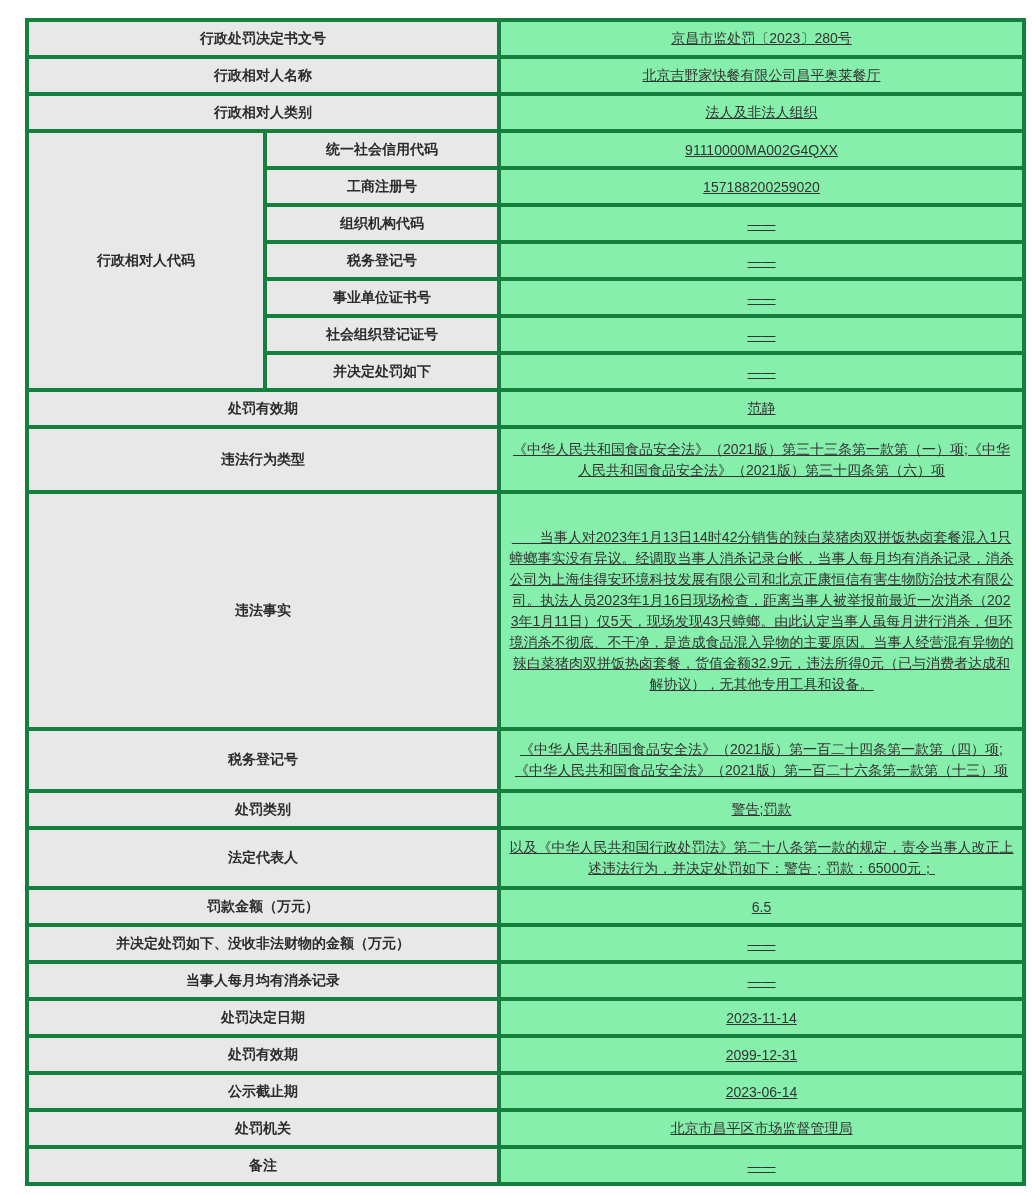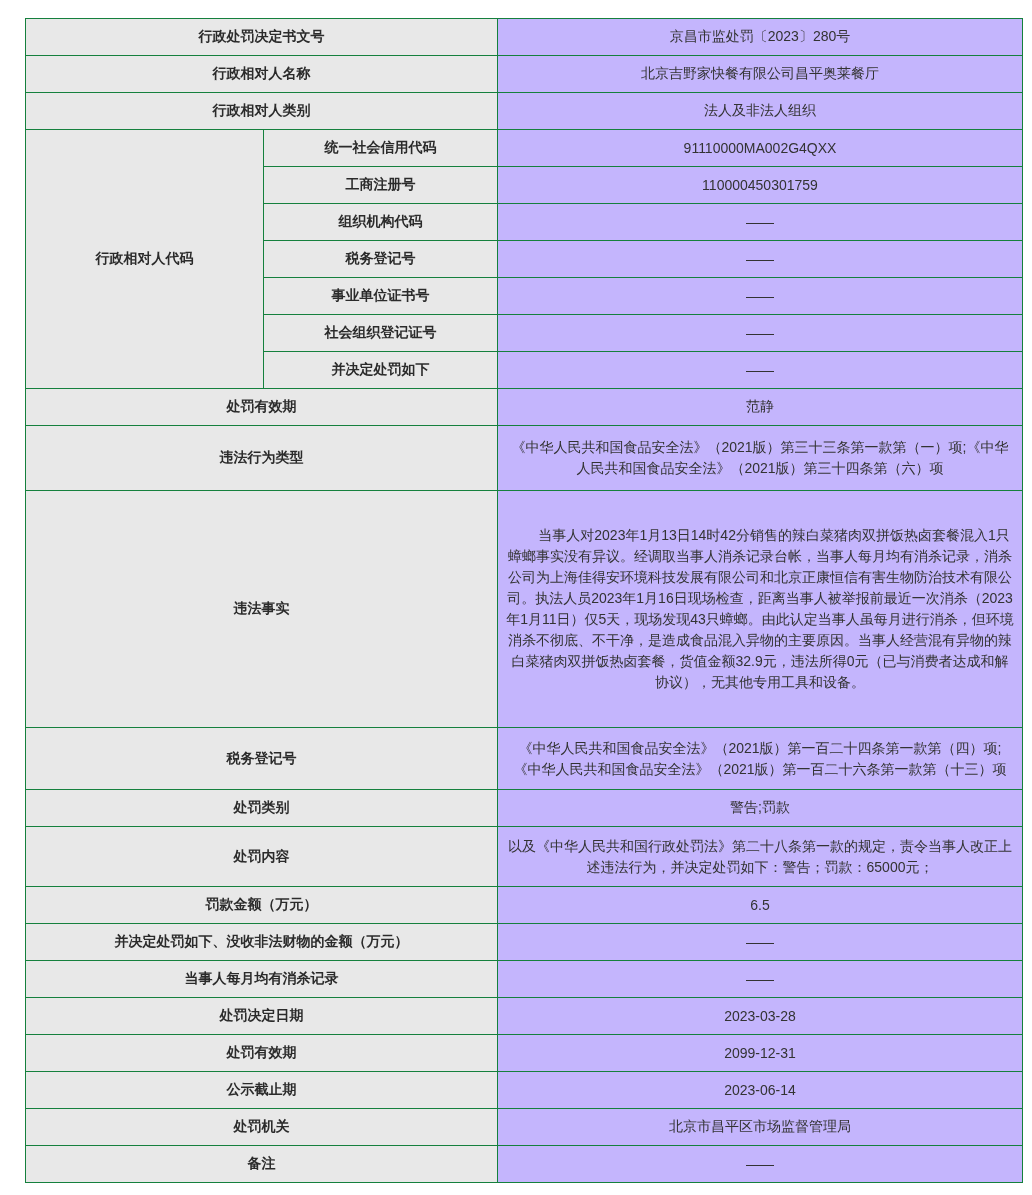--- a/index.html
+++ b/index.html
@@ -15,37 +15,38 @@
     box-sizing: border-box;
     padding: 18px 10px 13px 25px;
   }
   table.penalty-table {
     border-collapse: collapse;
     table-layout: fixed;
     width: 997px;
     border: 1px solid #c3c3c3;
   }
   table.penalty-table td {
-    border: 1px solid #15803d;
+    border: 4px solid #15803d;
     font-size: 14px;
     text-align: center;
     vertical-align: middle;
     padding: 4px 8px;
     box-sizing: border-box;
     word-break: break-all;
     overflow-wrap: break-word;
   }
   td.lbl {
     background: #e8e8e8;
     font-weight: bold;
     color: #2b2b2b;
   }
   td.val {
-    background: #c4b5fd;
+    background: #86efac;
     color: #333333;
+    text-decoration: underline;
   }
   tr { height: 37px; }
   tr.r-two   { height: 65px; }
   tr.r-fact  { height: 237px; }
   tr.r-basis { height: 62px; }
   tr.r-cont  { height: 60px; }
   td.multi {
     line-height: 21px;
     padding: 6px 8px;
   }
@@ -75,21 +76,21 @@
         <td class="val">法人及非法人组织</td>
       </tr>
 
       <tr>
         <td class="lbl" rowspan="7">行政相对人代码</td>
         <td class="lbl">统一社会信用代码</td>
         <td class="val">91110000MA002G4QXX</td>
       </tr>
       <tr>
         <td class="lbl">工商注册号</td>
-        <td class="val">110000450301759</td>
+        <td class="val">157188200259020</td>
       </tr>
       <tr>
         <td class="lbl">组织机构代码</td>
         <td class="val">——</td>
       </tr>
       <tr>
         <td class="lbl">税务登记号</td>
         <td class="val">——</td>
       </tr>
       <tr>
@@ -119,38 +120,38 @@
       </tr>
       <tr class="r-basis">
         <td class="lbl" colspan="2">税务登记号</td>
         <td class="val multi">《中华人民共和国食品安全法》（2021版）第一百二十四条第一款第（四）项;《中华人民共和国食品安全法》（2021版）第一百二十六条第一款第（十三）项</td>
       </tr>
       <tr>
         <td class="lbl" colspan="2">处罚类别</td>
         <td class="val">警告;罚款</td>
       </tr>
       <tr class="r-cont">
-        <td class="lbl" colspan="2">处罚内容</td>
+        <td class="lbl" colspan="2">法定代表人</td>
         <td class="val multi">以及《中华人民共和国行政处罚法》第二十八条第一款的规定，责令当事人改正上述违法行为，并决定处罚如下：警告；罚款：65000元；</td>
       </tr>
       <tr>
         <td class="lbl" colspan="2">罚款金额（万元）</td>
         <td class="val">6.5</td>
       </tr>
       <tr>
         <td class="lbl" colspan="2">并决定处罚如下、没收非法财物的金额（万元）</td>
         <td class="val">——</td>
       </tr>
       <tr>
         <td class="lbl" colspan="2">当事人每月均有消杀记录</td>
         <td class="val">——</td>
       </tr>
       <tr>
         <td class="lbl" colspan="2">处罚决定日期</td>
-        <td class="val">2023-03-28</td>
+        <td class="val">2023-11-14</td>
       </tr>
       <tr>
         <td class="lbl" colspan="2">处罚有效期</td>
         <td class="val">2099-12-31</td>
       </tr>
       <tr>
         <td class="lbl" colspan="2">公示截止期</td>
         <td class="val">2023-06-14</td>
       </tr>
       <tr>

